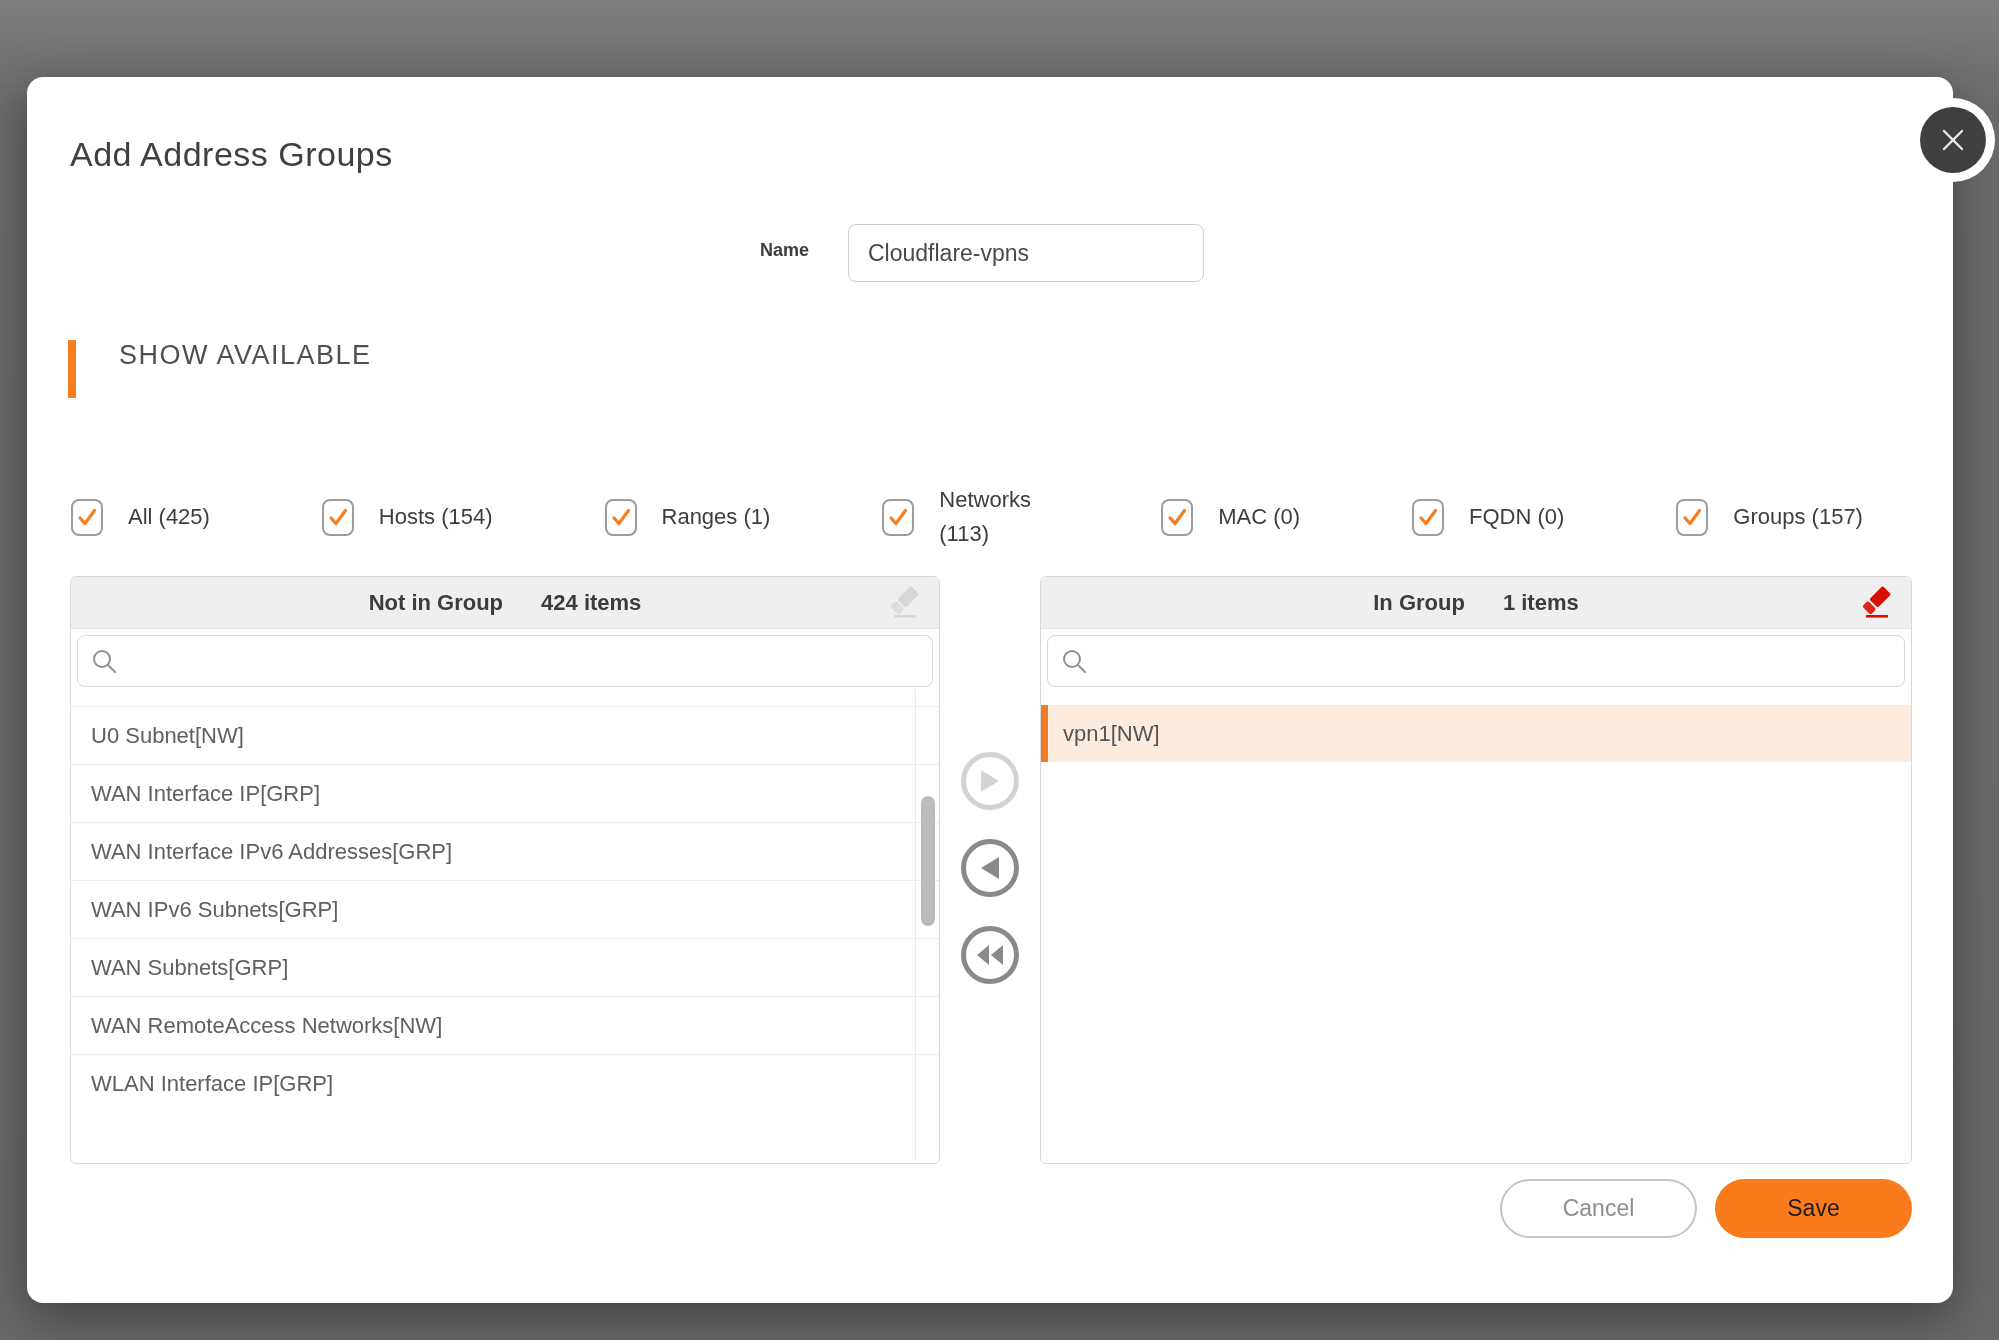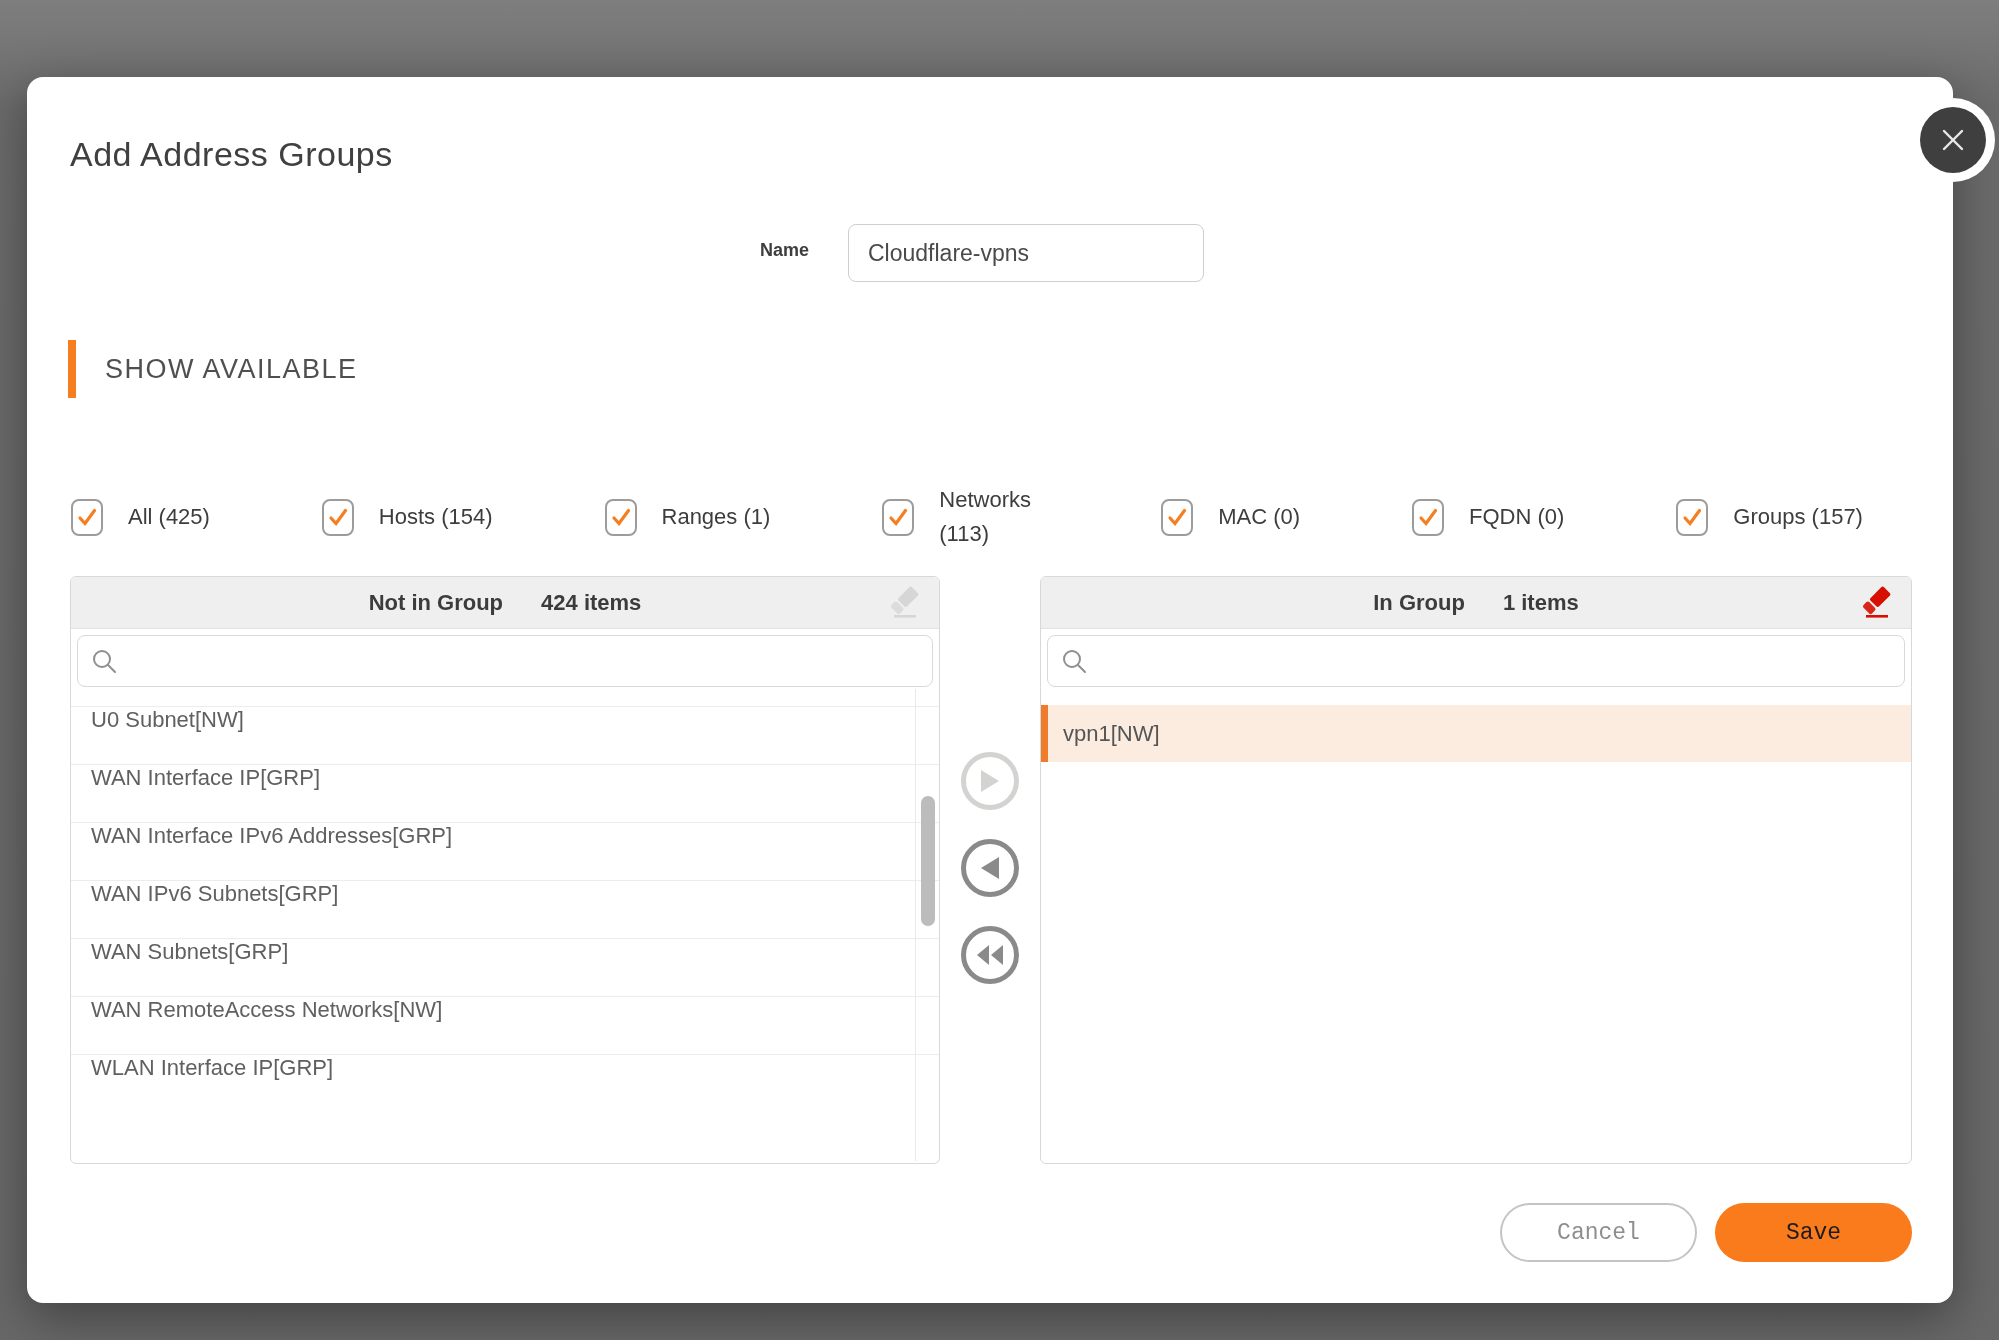--- a/index.html
+++ b/index.html
@@ -35,21 +35,21 @@
   }
   .name-input {
     position:absolute; left:821px; top:147px; width:356px; height:58px;
     border:1.5px solid #cfcfcf; border-radius:8px; background:#fff;
     font-family:"Liberation Sans",sans-serif;
     font-size:23px; color:#4a4a4a; padding:0 19px; outline:none;
   }
   
   .section-header {
     position:absolute; left:41px; top:263px; height:58px;
-    display:flex; align-items:center; gap:29px;
+    display:flex; align-items:flex-start; gap:43px;
   }
   .section-bar { width:8px; height:58px; background:var(--accent,#F57E20); }
   .section-text { font-size:27px; letter-spacing:1.5px; color:#4f4f4f; }
   
   .filters {
     position:absolute; left:44px; top:390px; width:1792px; height:100px;
     display:flex; justify-content:space-between; align-items:center;
   }
   .filter-item { display:flex; align-items:center; gap:25px; cursor:pointer; }
   .cb {
@@ -79,21 +79,21 @@
   .search-box {
     margin:6px; height:52px; border:1.5px solid #d9d9d9; border-radius:8px;
     display:flex; align-items:center; padding-left:13px; gap:10px; background:#fff;
   }
   .search-input {
     border:none; outline:none; flex:1; height:44px; font-size:22px; color:#4a4a4a;
     font-family:"Liberation Sans",sans-serif; background:transparent;
   }
   .list { padding-top:13px; }
   .list-row {
-    height:58px; display:flex; align-items:flex-start; padding-left:20px;
+    height:58px; display:flex; align-items:center; padding-left:20px;
     font-size:22px; color:#606060; border-top:1px solid #ececec; cursor:pointer;
     background:#fff;
   }
   
   .v-gutter { position:absolute; left:844px; top:112px; bottom:2px; width:1px; background:#e9e9e9; }
   .v-thumb  { position:absolute; left:850px; top:219px; width:14px; height:130px;
               background:#bcbcbc; border-radius:7px; cursor:grab; }
   
   .selected-row {
     position:relative; margin-top:18px; height:57px;
@@ -113,23 +113,23 @@
   .arrow-btn {
     width:58px; height:58px; border-radius:50%;
     border:5px solid currentColor; background:#fff;
     display:flex; align-items:center; justify-content:center; cursor:pointer;
   }
   .arrow-btn.disabled { color:#d3d3d1; cursor:default; }
   .arrow-btn.enabled  { color:#8a8a8a; }
   .arrow-btn svg { display:block; }
   
   .btn {
-    position:absolute; top:1126px; height:59px; border-radius:30px;
+    position:absolute; top:1102px; height:59px; border-radius:30px;
     display:flex; align-items:center; justify-content:center;
-    font-size:23px; cursor:pointer; font-family:Liberation Mono, monospace;
+    font-size:23px; cursor:pointer; font-family:Liberation Sans, sans-serif;
   }
   .btn-cancel {
     left:1473px; width:197px; background:#fff;
     border:2px solid #c4c4c4; color:#8e8e8e;
   }
   .btn-save {
     left:1688px; width:197px; border:none;
     background:var(--save-bg,#F97B1C); color:#1d1d1d; font-weight:500;
   }
 </style>

